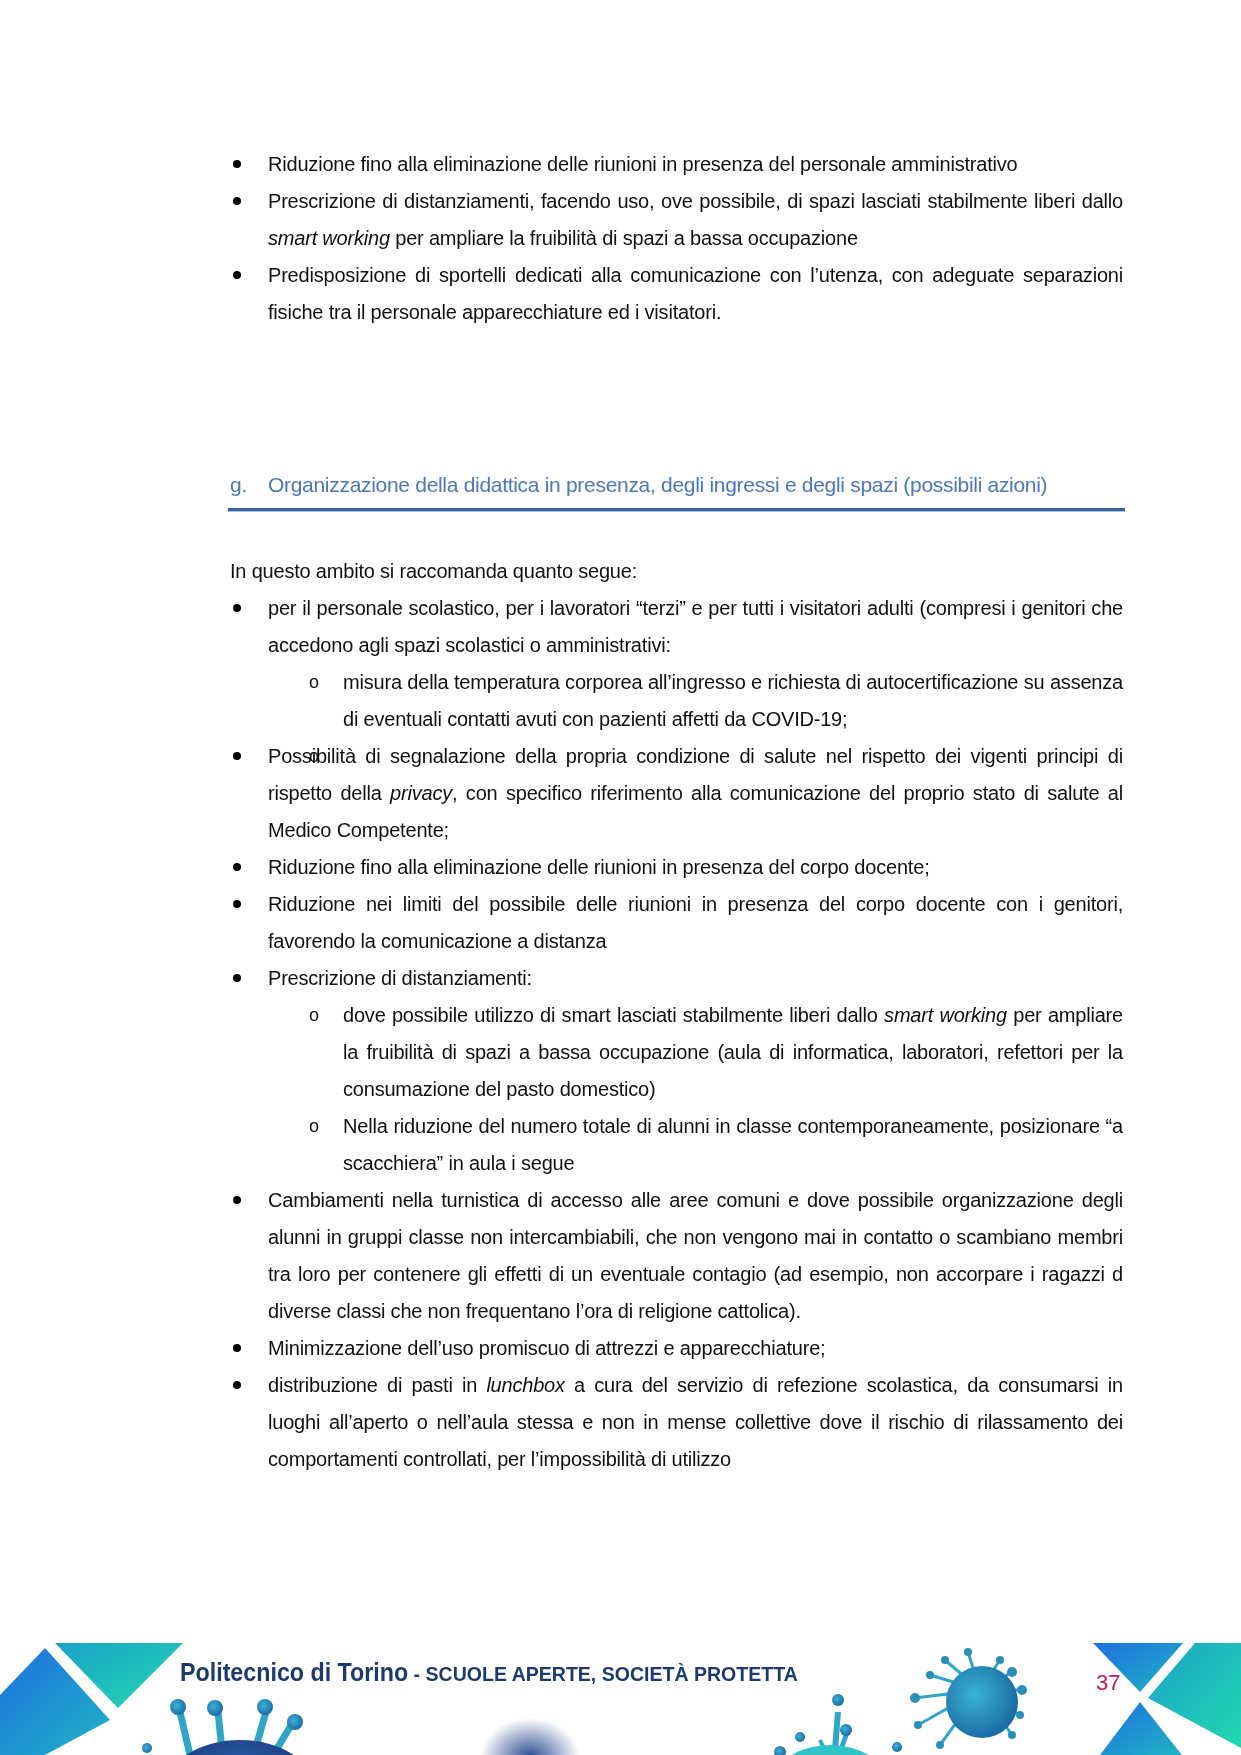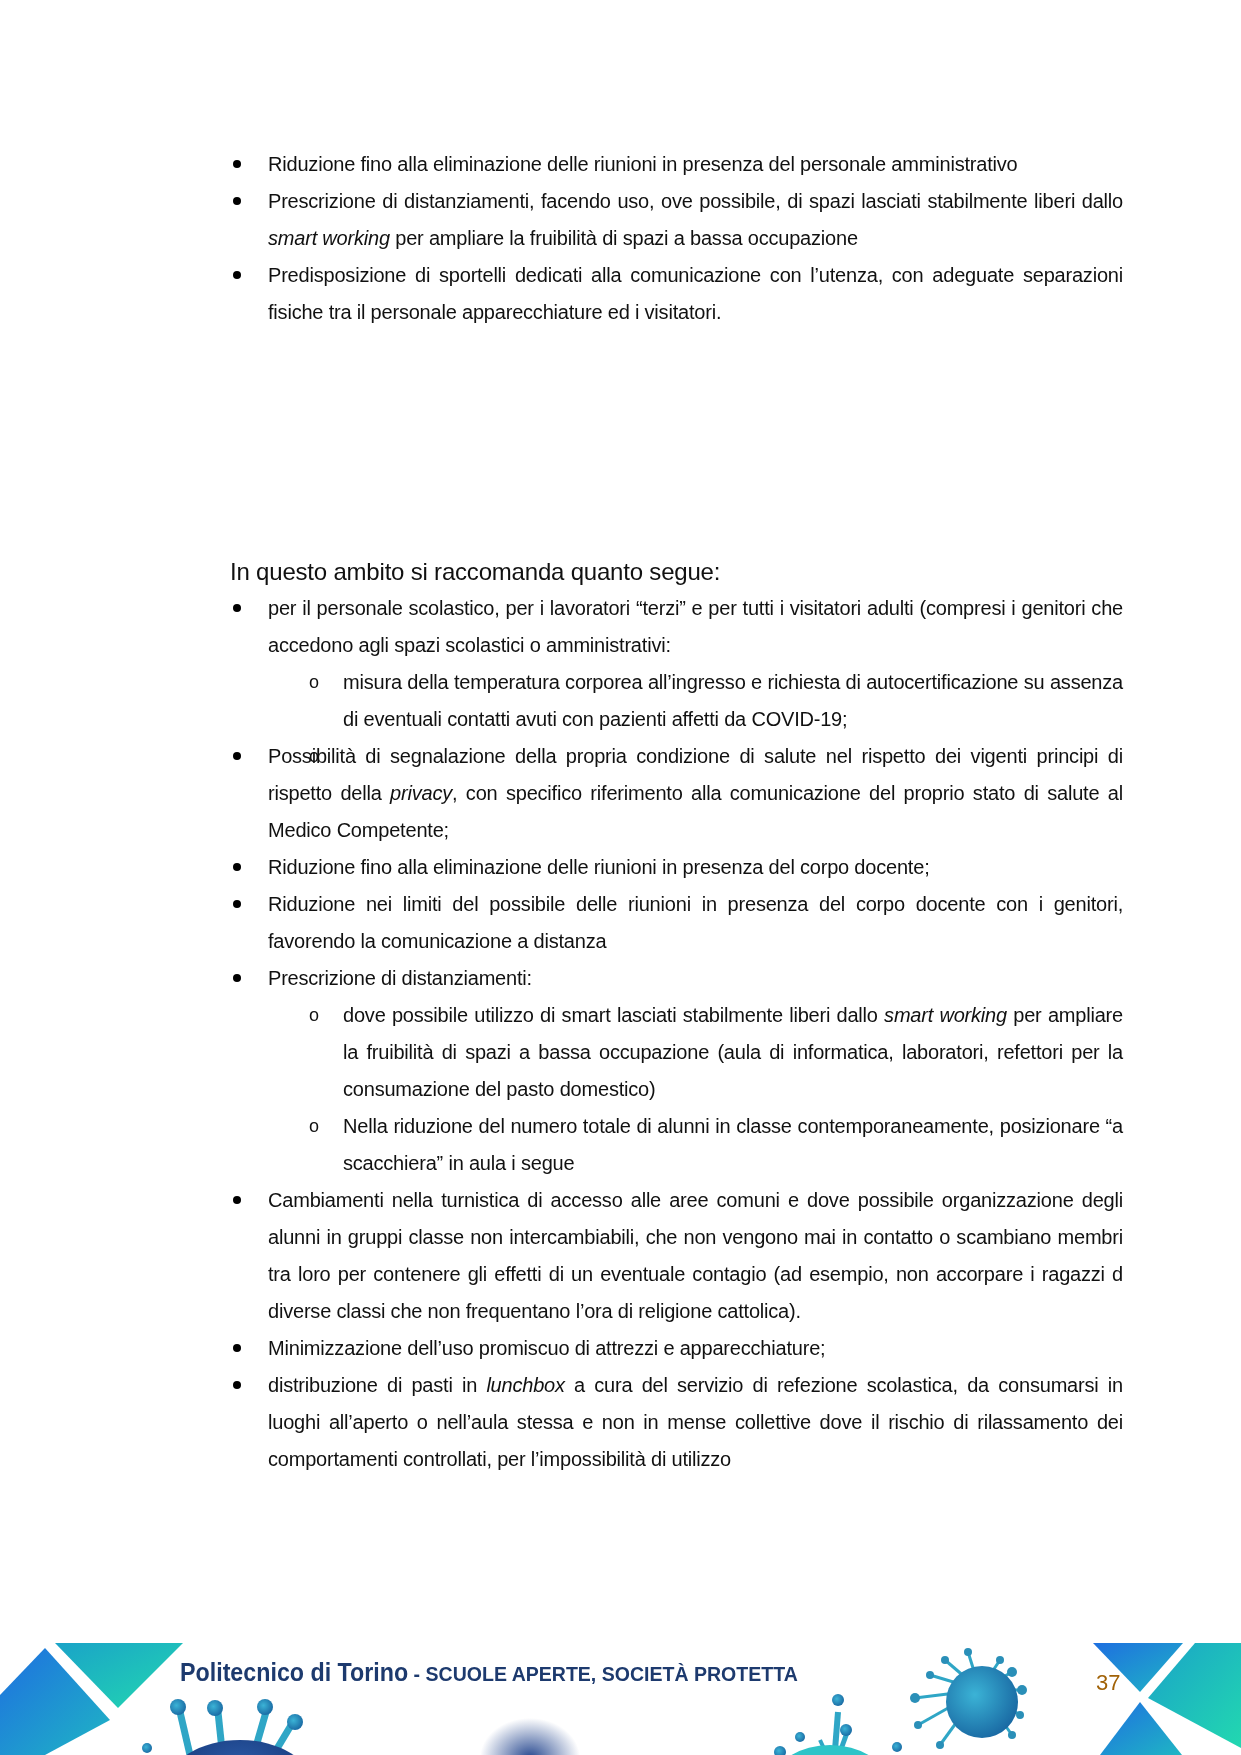--- a/index.html
+++ b/index.html
@@ -2,21 +2,21 @@
 <html><head>
 <meta charset="utf-8">
 <style>
   html, body { margin: 0; padding: 0; background: #ffffff; }
   body { width: 1241px; height: 1755px; position: relative; overflow: hidden;
          font-family: "Liberation Sans", sans-serif; color: #111; }
   .page { position: absolute; left: 0; top: 0; width: 1020px; height: 1755px; }
   .content { position: absolute; left: 230px; width: 893px; }
   .block-top { top: 146px; }
   .block-main { top: 553px; }
-  .p { font-size: 24px; line-height: 37px; margin: 0; text-align: justify; letter-spacing: -0.2px; }
+  .p { font-size: 20px; line-height: 37px; margin: 0; text-align: justify; letter-spacing: -0.2px; }
   ul.l1 { list-style: none; margin: 0; padding: 0; }
   ul.l1 > li { position: relative; padding-left: 38px; font-size: 20px; line-height: 37px;
                text-align: justify; letter-spacing: -0.2px; }
   ul.l1 > li > .bul { position: absolute; left: 3px; top: 0; width: 10px; }
   ul.l1 > li > .bul::before { content: ""; position: absolute; left: 0; top: 14px; width: 8px; height: 8px;
                border-radius: 50%; background: #000; }
   ul.l2 { list-style: none; margin: 0; padding: 0; }
   ul.l2 > li { position: relative; padding-left: 75px; margin-left: 0; text-align: justify; }
   ul.l2 > li > .sub { position: absolute; left: 41px; top: 0; font-size: 18px; }
   .heading { position: absolute; left: 230px; top: 467px; width: 895px; }
@@ -27,21 +27,21 @@
   em { font-style: italic; }
 
   
   .footer { position: absolute; left: 0; top: 1640px; width: 1241px; height: 115px; overflow: hidden; }
   .footer svg { position: absolute; left: 0; top: 0; }
   .footer-title { position: absolute; left: 180px; top: 18px; font-family: "Liberation Sans", sans-serif;
                   font-weight: bold; color: #1D3A6E; white-space: nowrap; transform: scaleX(0.93); transform-origin: left center; }
   .footer-title .org { font-size: 25px; }
   .footer-title .sep { font-size: 21px; }
   .footer-title .slogan { font-size: 21px; }
-  .page-num { position: absolute; left: 1096px; top: 30px; font-size: 22px; color: #a16207; }
+  .page-num { position: absolute; left: 1096px; top: 30px; font-size: 22px; color: #be185d; }
 </style>
 </head>
 <body>
 
 <div class="page">
 
   <div class="content block-top">
     <ul class="l1">
       <li>
         <span class="bul"></span>
@@ -51,20 +51,27 @@
         <span class="bul"></span>
         <span>Prescrizione di distanziamenti, facendo uso, ove possibile, di spazi lasciati stabilmente liberi dallo </span><em>smart working</em><span> per ampliare la fruibilità di spazi a bassa occupazione</span>
       </li>
       <li>
         <span class="bul"></span>
         <span>Predisposizione di sportelli dedicati alla comunicazione con l’utenza, con adeguate separazioni fisiche tra il personale apparecchiature ed i visitatori.</span>
       </li>
     </ul>
   </div>
 
+  <div class="heading">
+    <div class="h-text">
+      <span class="h-letter">g.</span><span>Organizzazione della didattica in presenza, degli ingressi e degli spazi (possibili azioni)</span>
+    </div>
+    <div class="rule"></div>
+    <div class="rule2"></div>
+  </div>
 
   <div class="content block-main">
     <p class="p">In questo ambito si raccomanda quanto segue:</p>
     <ul class="l1">
       <li>
         <span class="bul"></span>
         <span>per il personale scolastico, per i lavoratori “terzi” e per tutti i visitatori adulti (compresi i genitori che accedono agli spazi scolastici o amministrativi:</span>
         <ul class="l2">
           <li>
             <span class="sub">o</span>

